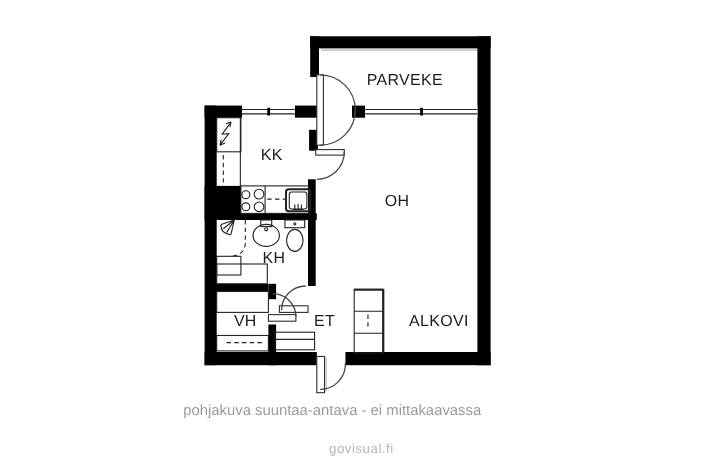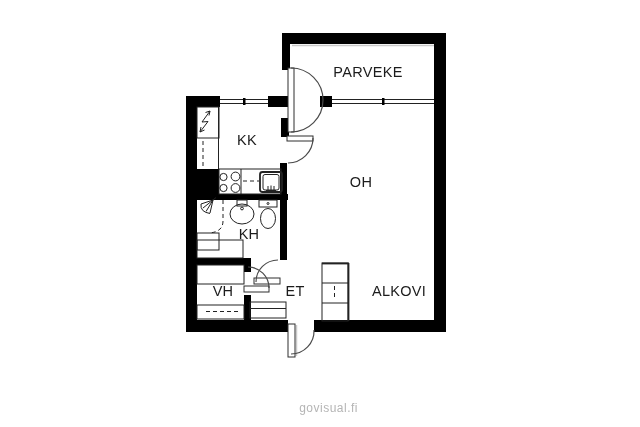--- a/index.html
+++ b/index.html
@@ -171,14 +171,15 @@
       <text class="lbl" x="247" y="145">KK</text>
       <text class="lbl" x="361" y="187">OH</text>
       <text class="lbl" x="249" y="239">KH</text>
       <text class="lbl" x="223" y="296">VH</text>
       <text class="lbl" x="295" y="296">ET</text>
       <text class="lbl" x="399" y="296">ALKOVI</text>
     </g>
   </svg>
 
   
+  <div class="footer-disclaimer">pohjakuva suuntaa-antava - ei mittakaavassa</div>
   <div class="footer-brand">govisual.fi</div>
 </div>
 
 </body></html>

